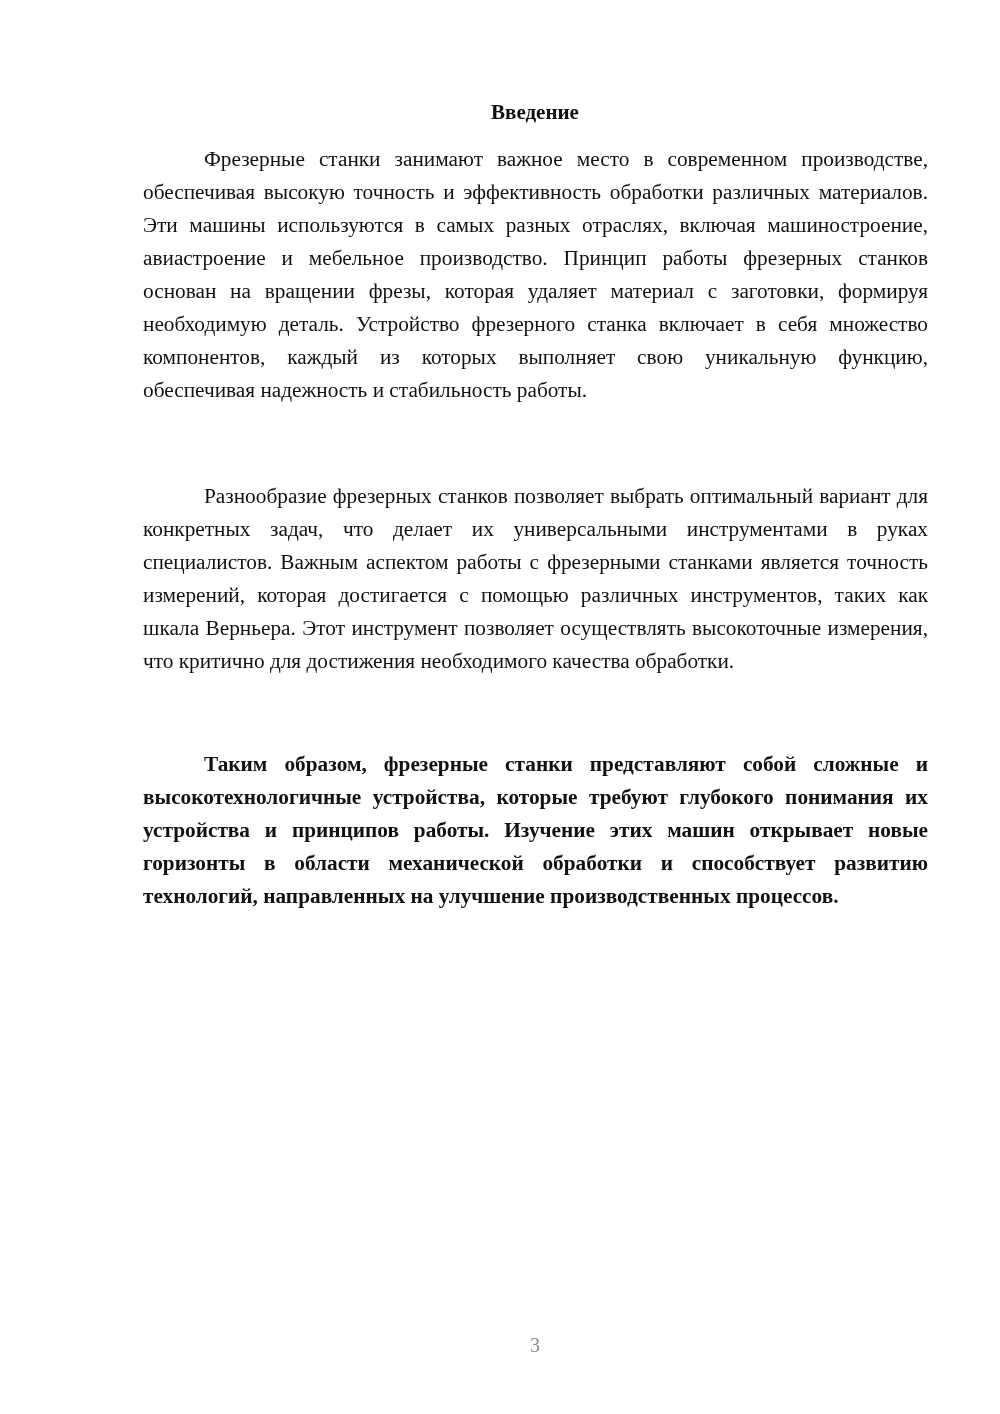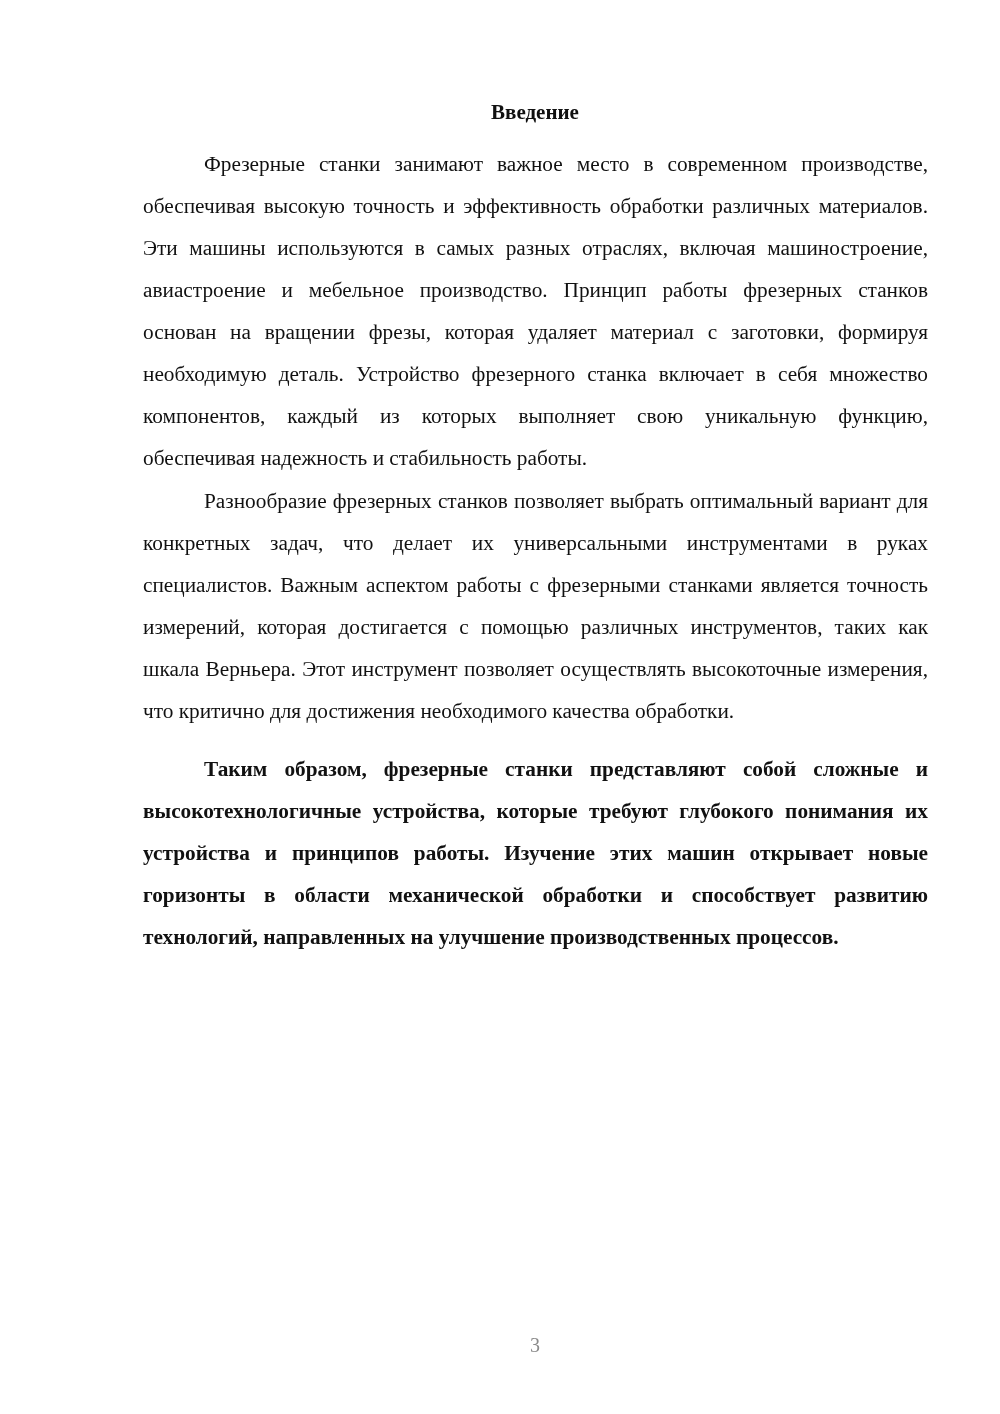--- a/index.html
+++ b/index.html
@@ -8,21 +8,21 @@
     font-family: "Liberation Serif", "DejaVu Serif", serif;
     color: #111111;
   }
   .page { position: absolute; left: 0; top: 0; width: 1000px; height: 1414px; background: #fff; border-radius: 32px; }
   .title {
     position: absolute; top: 98px; left: 0; width: 1070px;
     text-align: center; font-weight: bold; font-size: 21px; line-height: 28px;
   }
   .body-text {
     position: absolute; left: 143px; width: 785px;
-    font-size: 21.3px; line-height: 42px;
+    font-size: 21.3px; line-height: 33px;
     text-align: justify; text-align-last: left;
   }
   .body-text p {
     margin: 0; text-indent: 61px; text-align: justify;
   }
   .p1 { top: 143px; }
   .p2 { top: 480px; font-family: Liberation Serif, serif; }
   .p3 { top: 748px; font-weight: bold; }
   .page-number {
     position: absolute; top: 1334px; left: 0; width: 1070px;

